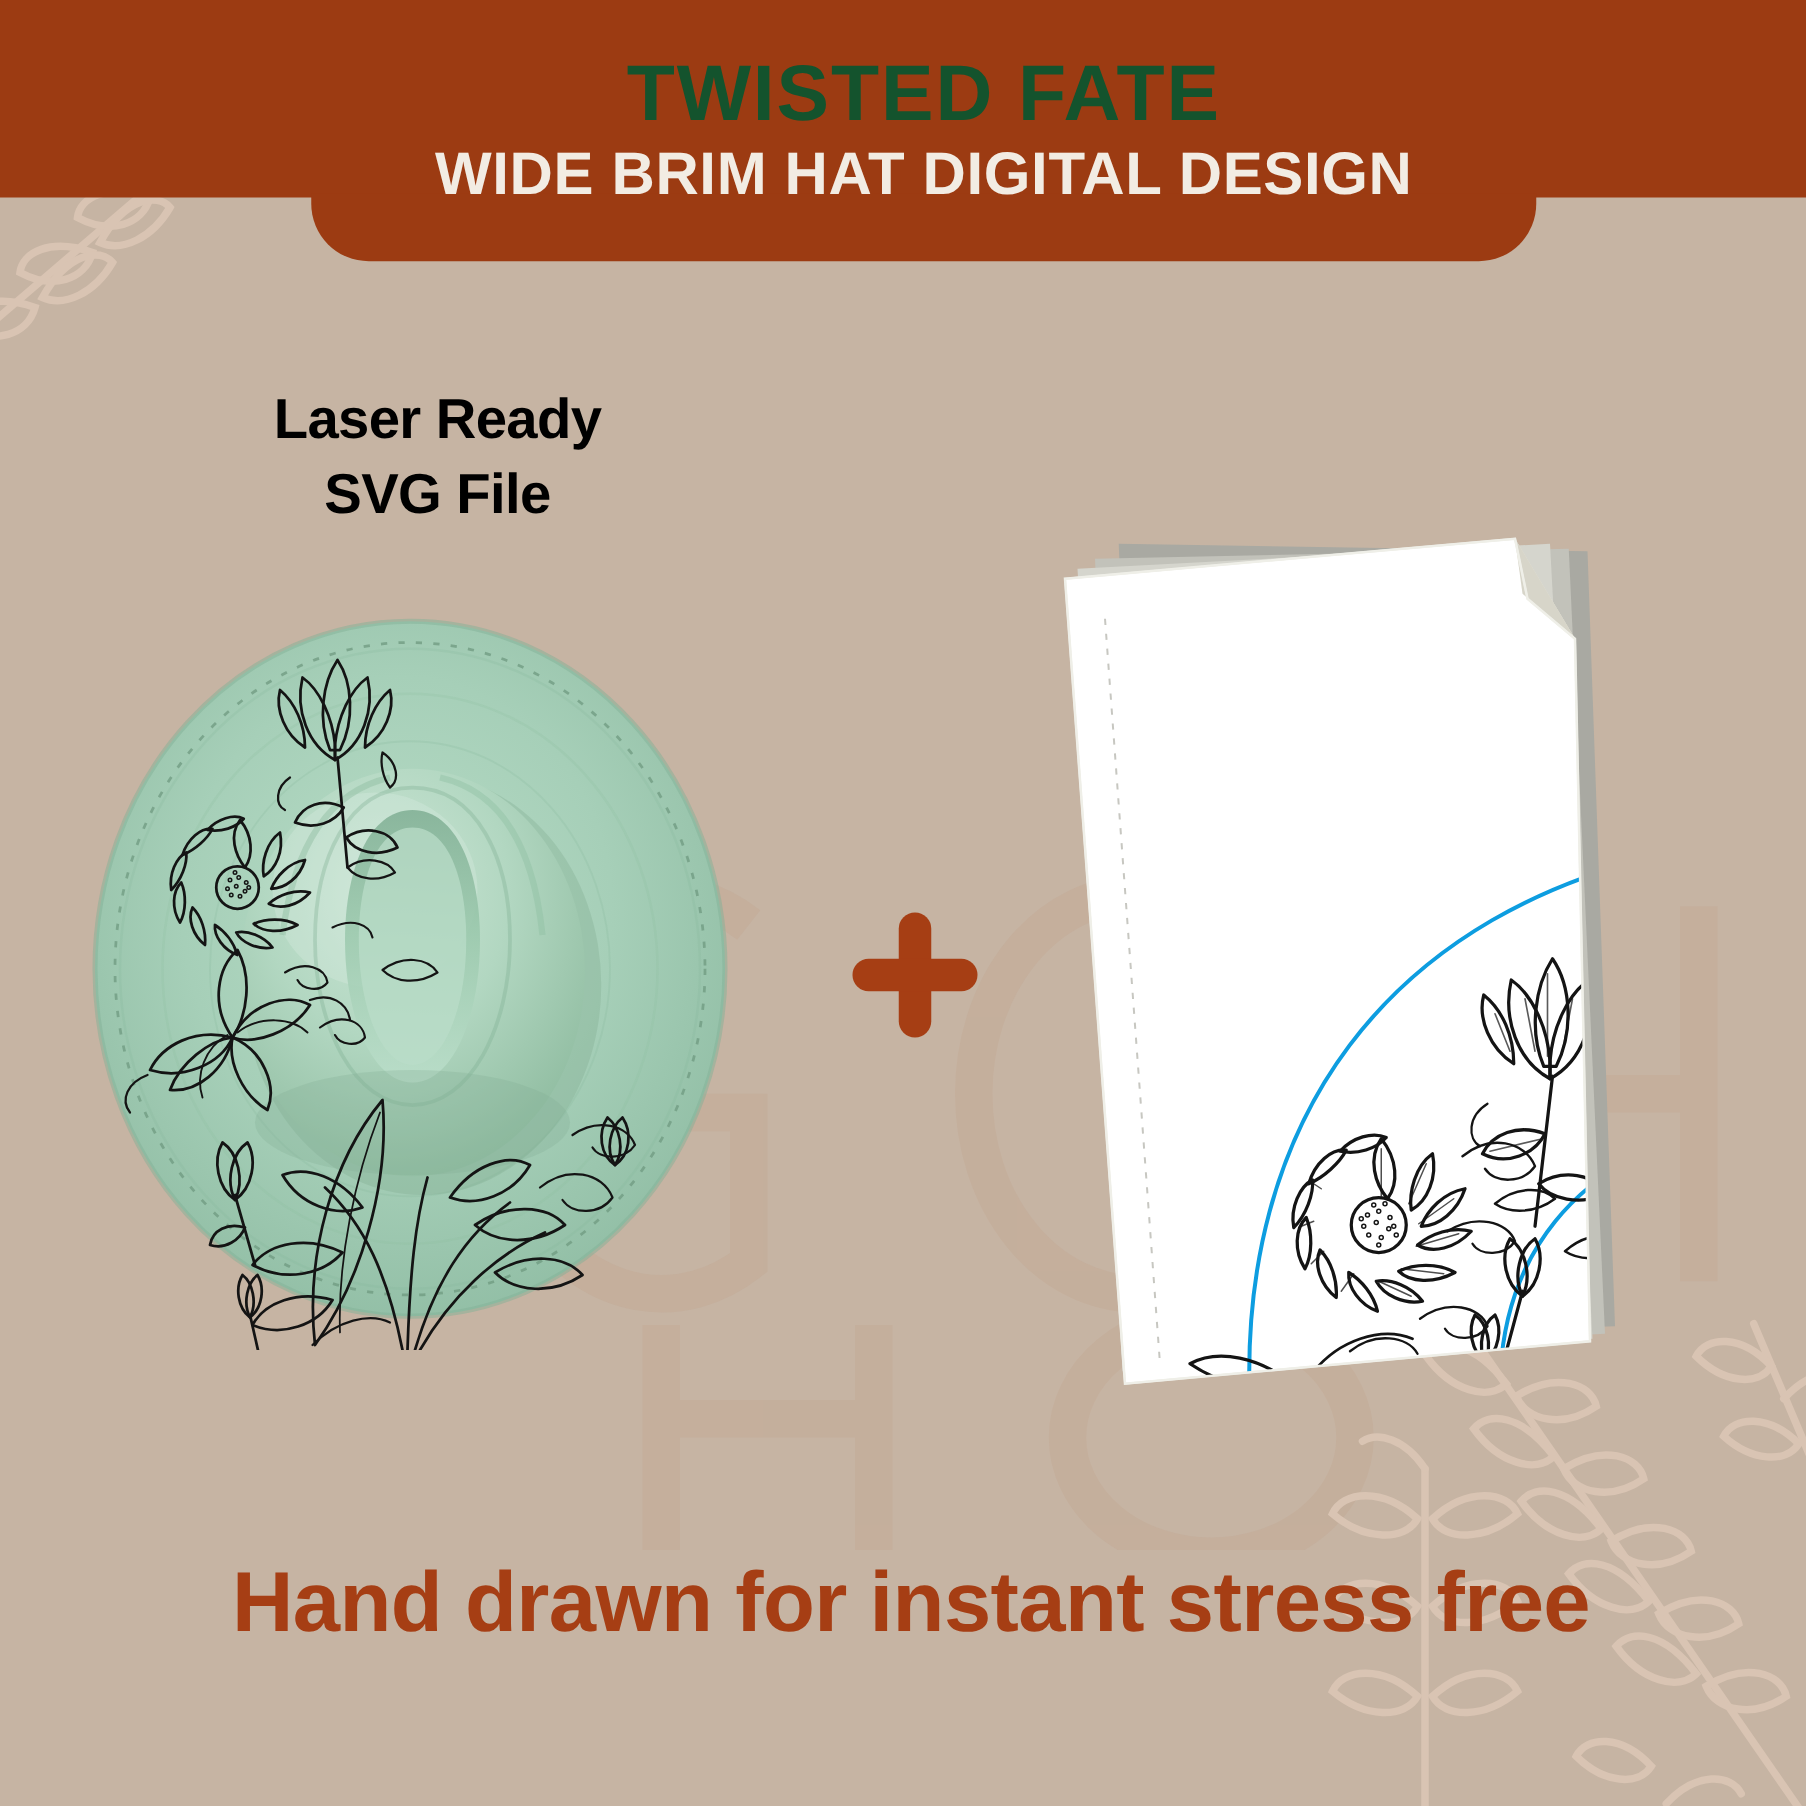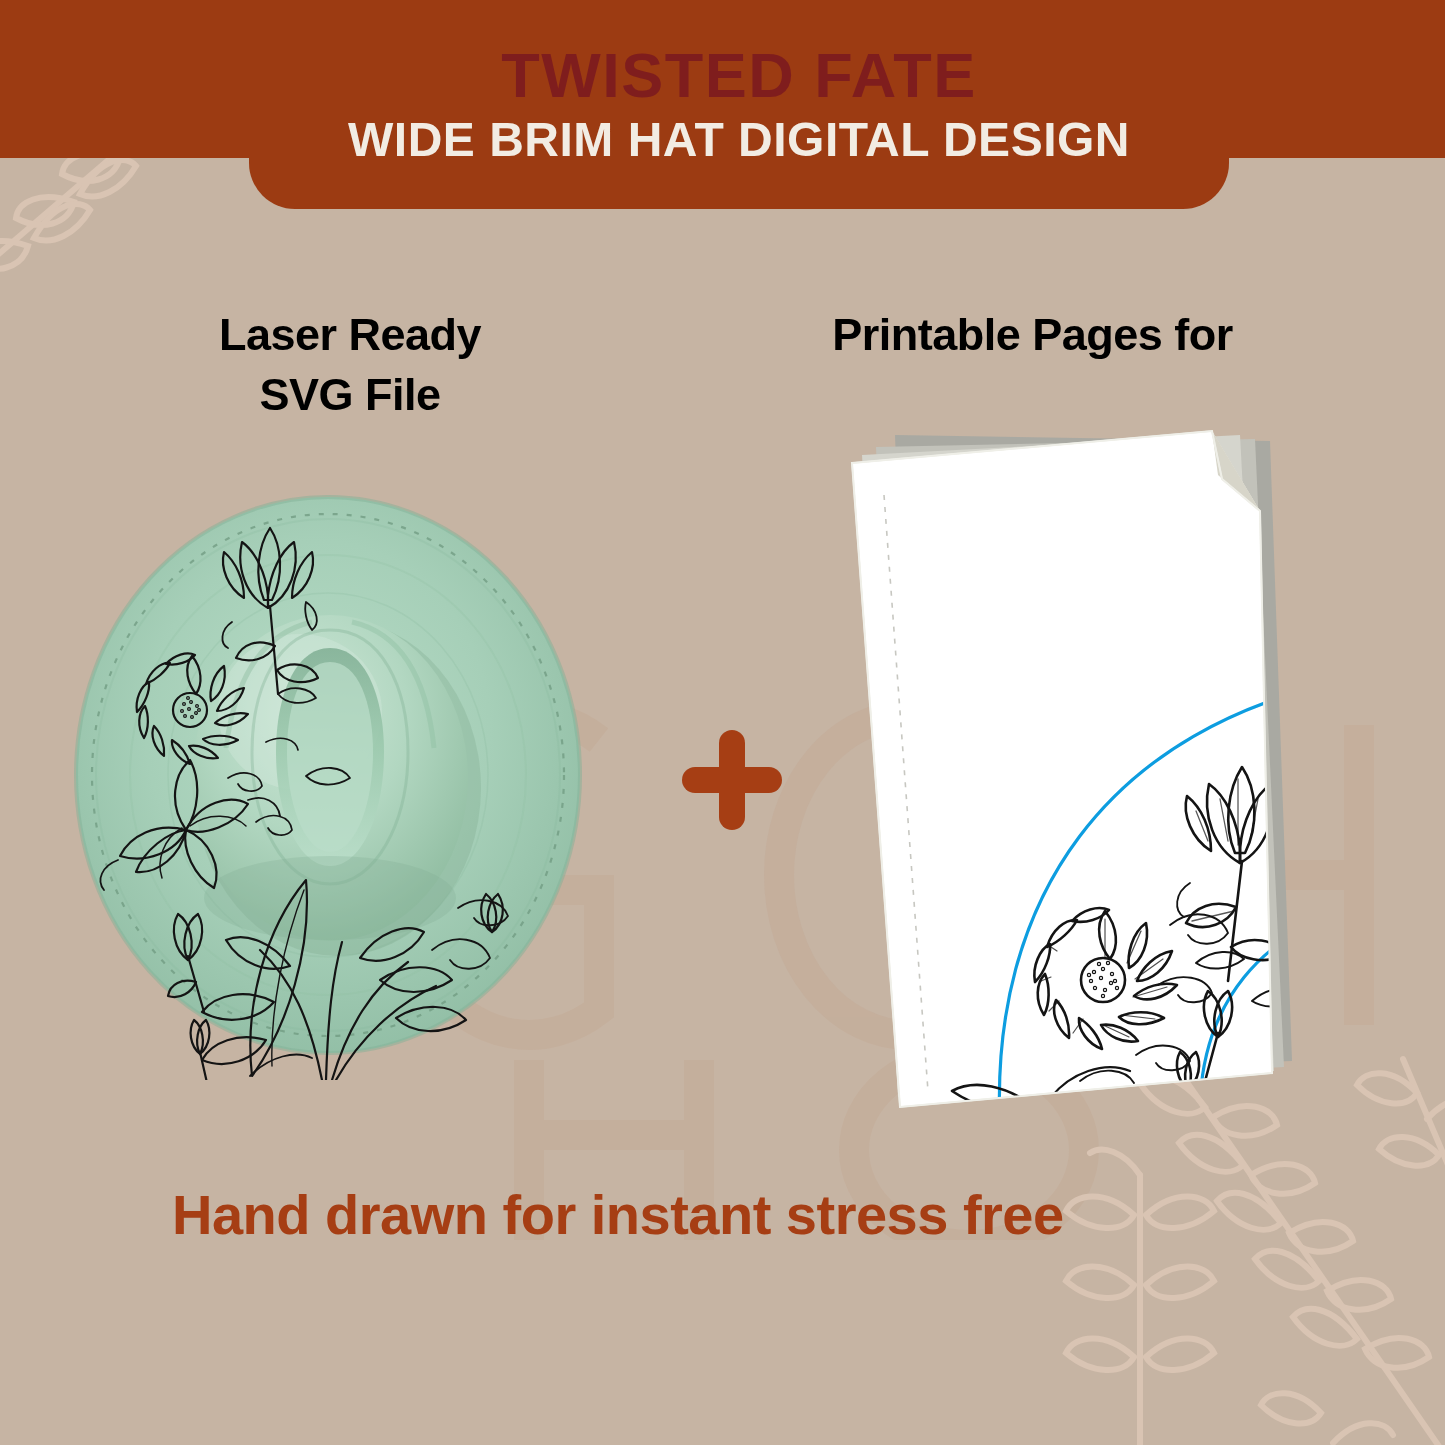--- a/index.html
+++ b/index.html
@@ -66,21 +66,21 @@
     top: 0;
     width: 980px;
     height: 207px;
     display: flex;
     flex-direction: column;
     align-items: center;
     justify-content: center;
     z-index: 4;
   }
   .banner-title {
-    color: #7f1d1d;
+    color: #14532d;
     font-size: 63px;
     font-weight: 700;
     letter-spacing: 1.5px;
     line-height: 1.05;
     margin-bottom: 7px;
     text-align: right;
   }
   .banner-subtitle {
     color: #f2ece3;
     font-size: 48px;
@@ -127,26 +127,26 @@
     left: 840px;
     top: 425px;
     width: 530px;
     height: 690px;
   }
 
   
   .tagline {
     position: absolute;
     left: 172px;
-    top: 1180px;
+    top: 1240px;
     width: 1100px;
     color: #a63e14;
-    font-size: 56px;
+    font-size: 68px;
     font-weight: 700;
-    text-align: left;
+    text-align: right;
     line-height: 1.26;
     font-stretch: condensed;
     letter-spacing: -0.5px;
   }
   .tagline .line { display: block; }
 </style>
 </head>
 <body>
 
 <div id="canvas">
@@ -233,21 +233,20 @@
     <div class="banner-title">TWISTED FATE</div>
     <div class="banner-subtitle">WIDE BRIM HAT DIGITAL DESIGN</div>
   </div>
 
   <div class="heading heading-left">
     <div>Laser Ready</div>
     <div>SVG File</div>
   </div>
 
   <div class="heading heading-right">
-    <div>Printable Pages for</div>
   </div>
 
   <div class="hat-wrap">
     <svg width="560" height="600" viewBox="0 0 560 600">
       <defs>
         <radialGradient id="brimGrad" cx="48%" cy="42%" r="62%">
           <stop offset="0%" stop-color="#b7dcc6"></stop>
           <stop offset="55%" stop-color="#a6cfb8"></stop>
           <stop offset="100%" stop-color="#90bda4"></stop>
         </radialGradient>

